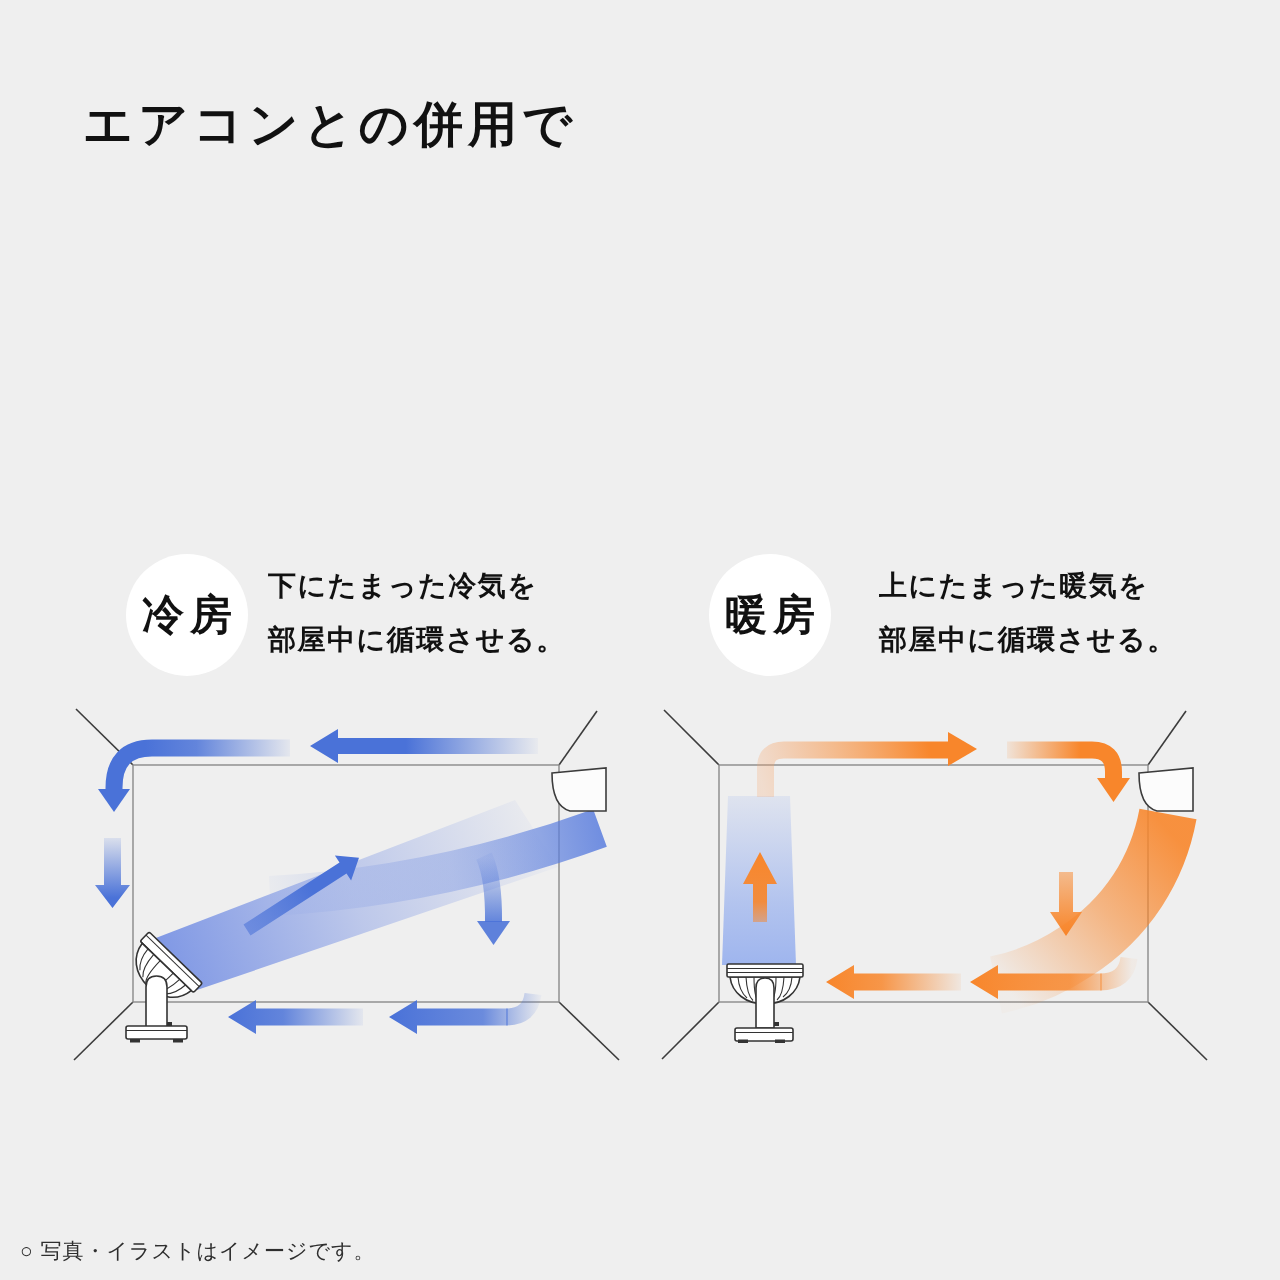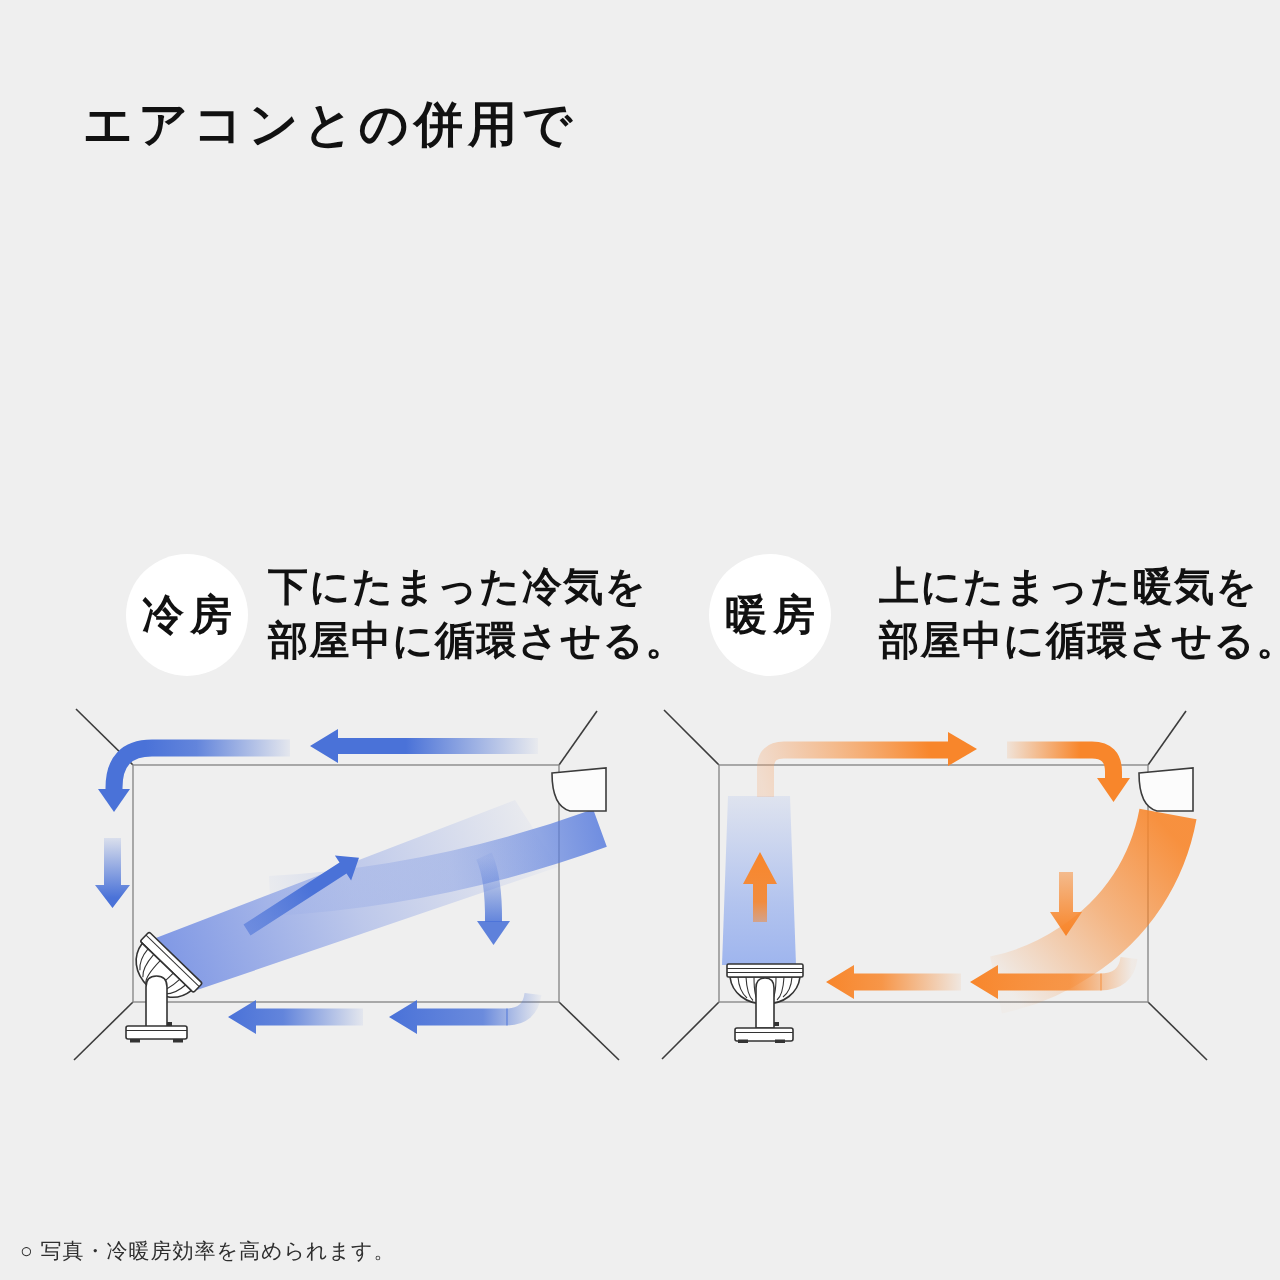--- a/index.html
+++ b/index.html
@@ -10,21 +10,21 @@
     font-size:49px;line-height:97px;font-weight:700;letter-spacing:5px;color:var(--text,#111);}
   .page-title div{white-space:nowrap;}
   .intro{position:absolute;left:81px;top:332px;margin:0;
     font-size:30px;line-height:48px;font-weight:700;letter-spacing:0.5px;color:var(--text,#111);}
   .badge{position:absolute;width:122px;height:122px;border-radius:50%;
     background:var(--badge_background,#fff);display:flex;align-items:center;justify-content:center;
     font-size:42px;font-weight:700;letter-spacing:6px;padding-left:0;box-sizing:border-box;}
   .badge span{margin-left:6px;}
   .badge.cool{left:126px;top:554px;}
   .badge.warm{left:709px;top:554px;}
-  .caption{position:absolute;top:559px;font-size:40px;line-height:54px;font-weight:700;letter-spacing:1.5px;}
+  .caption{position:absolute;top:559px;font-size:28px;line-height:54px;font-weight:700;letter-spacing:1.5px;}
   .caption.cool{left:268px;}
   .caption.warm{left:860px;margin-left:19px;}
   .caption div{white-space:nowrap;}
   .diagram{position:absolute;}
   .diagram.cool{left:60px;top:700px;}
   .diagram.warm{left:660px;top:700px;}
   .footer-note{position:absolute;left:20px;top:1236px;font-size:21px;line-height:30px;
     letter-spacing:1px;color:#2e2e2e;font-weight:400;}
 </style>
 </head>
@@ -250,15 +250,15 @@
       <rect x="67" y="264" width="76" height="13" rx="1.5"></rect>
       <line x1="67" y1="268.5" x2="143" y2="268.5" stroke-width="1"></line>
       <line x1="67" y1="272.5" x2="143" y2="272.5" stroke-width="1"></line>
       <rect x="75" y="328" width="58" height="13" rx="2"></rect>
       <line x1="75" y1="332.5" x2="133" y2="332.5" stroke-width="1"></line>
       <rect x="78" y="339.5" width="10" height="3.5" fill="#333" stroke="none"></rect>
       <rect x="115" y="339.5" width="10" height="3.5" fill="#333" stroke="none"></rect>
     </g>
   </svg>
 
-  <div class="footer-note">○ 写真・冷暖房効率を高められます。</div>
+  <div class="footer-note">○ 写真・イラストはイメージです。</div>
 
 </div>
 
 </body></html>

